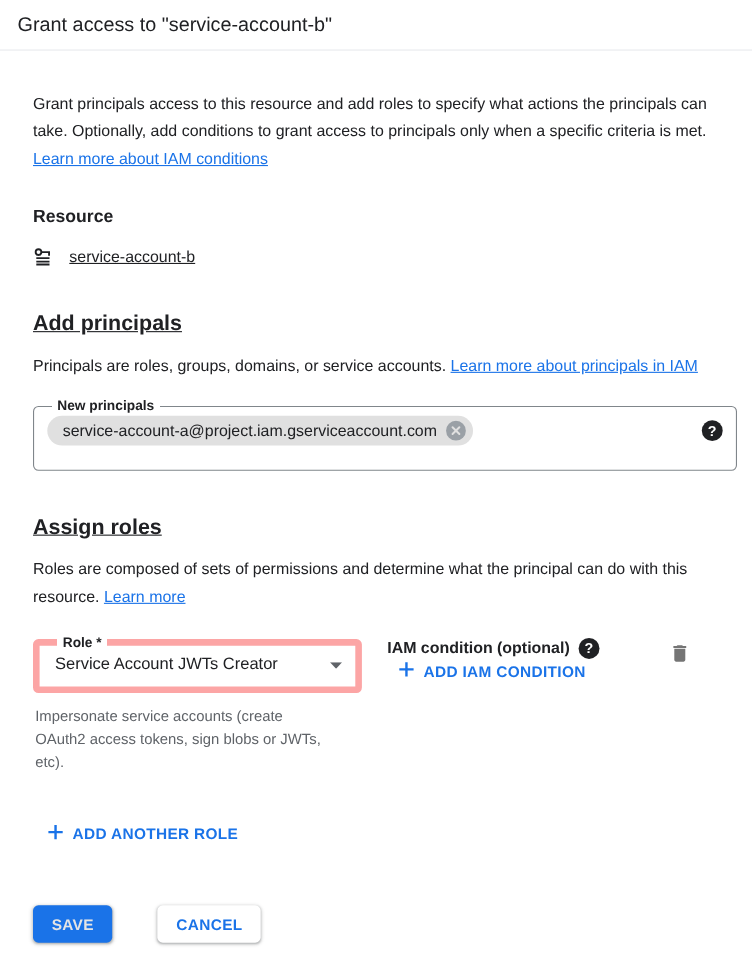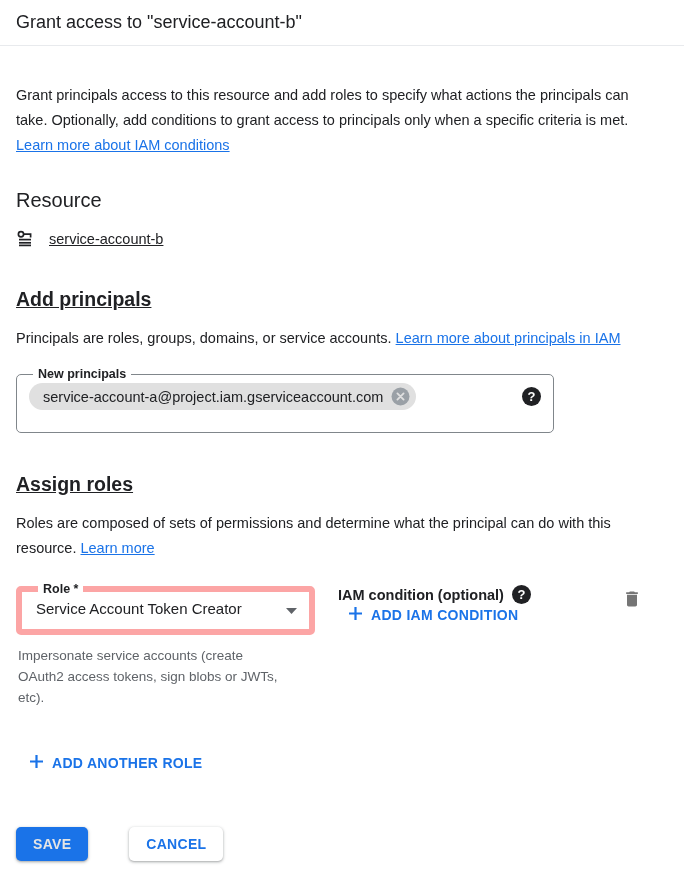--- a/index.html
+++ b/index.html
@@ -13,38 +13,38 @@
   .dialog-header {
     padding: 12px 16px;
     border-bottom: 1px solid #e8eaed;
   }
   .dialog-title {
     font-size: 18px;
     font-weight: 400;
     color: #202124;
     line-height: 21px;
   }
-  .content { padding: 0 16px; }
+  .content { padding: 0 30px; }
 
   .intro-paragraph {
     margin-top: 37px;
     max-width: 636px;
     line-height: 25px;
     color: #202124;
   }
   a.text-link, .text-link {
     color: #1a73e8;
     text-decoration: underline;
     cursor: pointer;
   }
 
   .section-heading-sm {
     margin-top: 31px;
-    font-size: 20px;
-    font-weight: 400;
+    font-size: 16px;
+    font-weight: 700;
     color: #202124;
   }
   .resource-row {
     margin-top: 17px;
     display: flex;
     align-items: center;
     gap: 14px;
     text-decoration: underline;
   }
   .resource-row svg { display: block; }
@@ -61,21 +61,21 @@
     max-width: 642px;
     line-height: 25px;
   }
 
   fieldset.outlined-field {
     margin-top: 16px;
     border: 1px solid #80868b;
     border-radius: 5px;
     padding: 2px 12px 18px 12px;
     min-height: 66px;
-    width: 538px;
+    width: 640px;
   }
   fieldset.outlined-field legend {
     font-size: 12.5px;
     font-weight: 700;
     color: #202124;
     padding: 0 5px;
     margin-left: 4px;
   }
   .principals-row {
     display: flex;
@@ -265,21 +265,21 @@
     <h2 class="section-heading-lg">Assign roles</h2>
 
     <p class="section-paragraph"><span>Roles are composed of sets of permissions and determine what the principal can do with this resource. </span><a class="text-link">Learn more</a></p>
 
     <div class="role-row">
 
       <div class="role-col">
         <fieldset class="select-field">
           <legend>Role *</legend>
           <div class="select-value-row">
-            <span>Service Account Token Creator</span>
+            <span>Service Account JWTs Creator</span>
             <span>
               <svg width="11" height="6" viewBox="0 0 11 6">
                   <polygon points="0,0 11,0 5.5,6" fill="#5f6368"></polygon>
                 </svg>
             </span>
           </div>
         </fieldset>
         <p class="role-helper">Impersonate service accounts (create OAuth2 access tokens, sign blobs or JWTs, etc).</p>
       </div>
 

